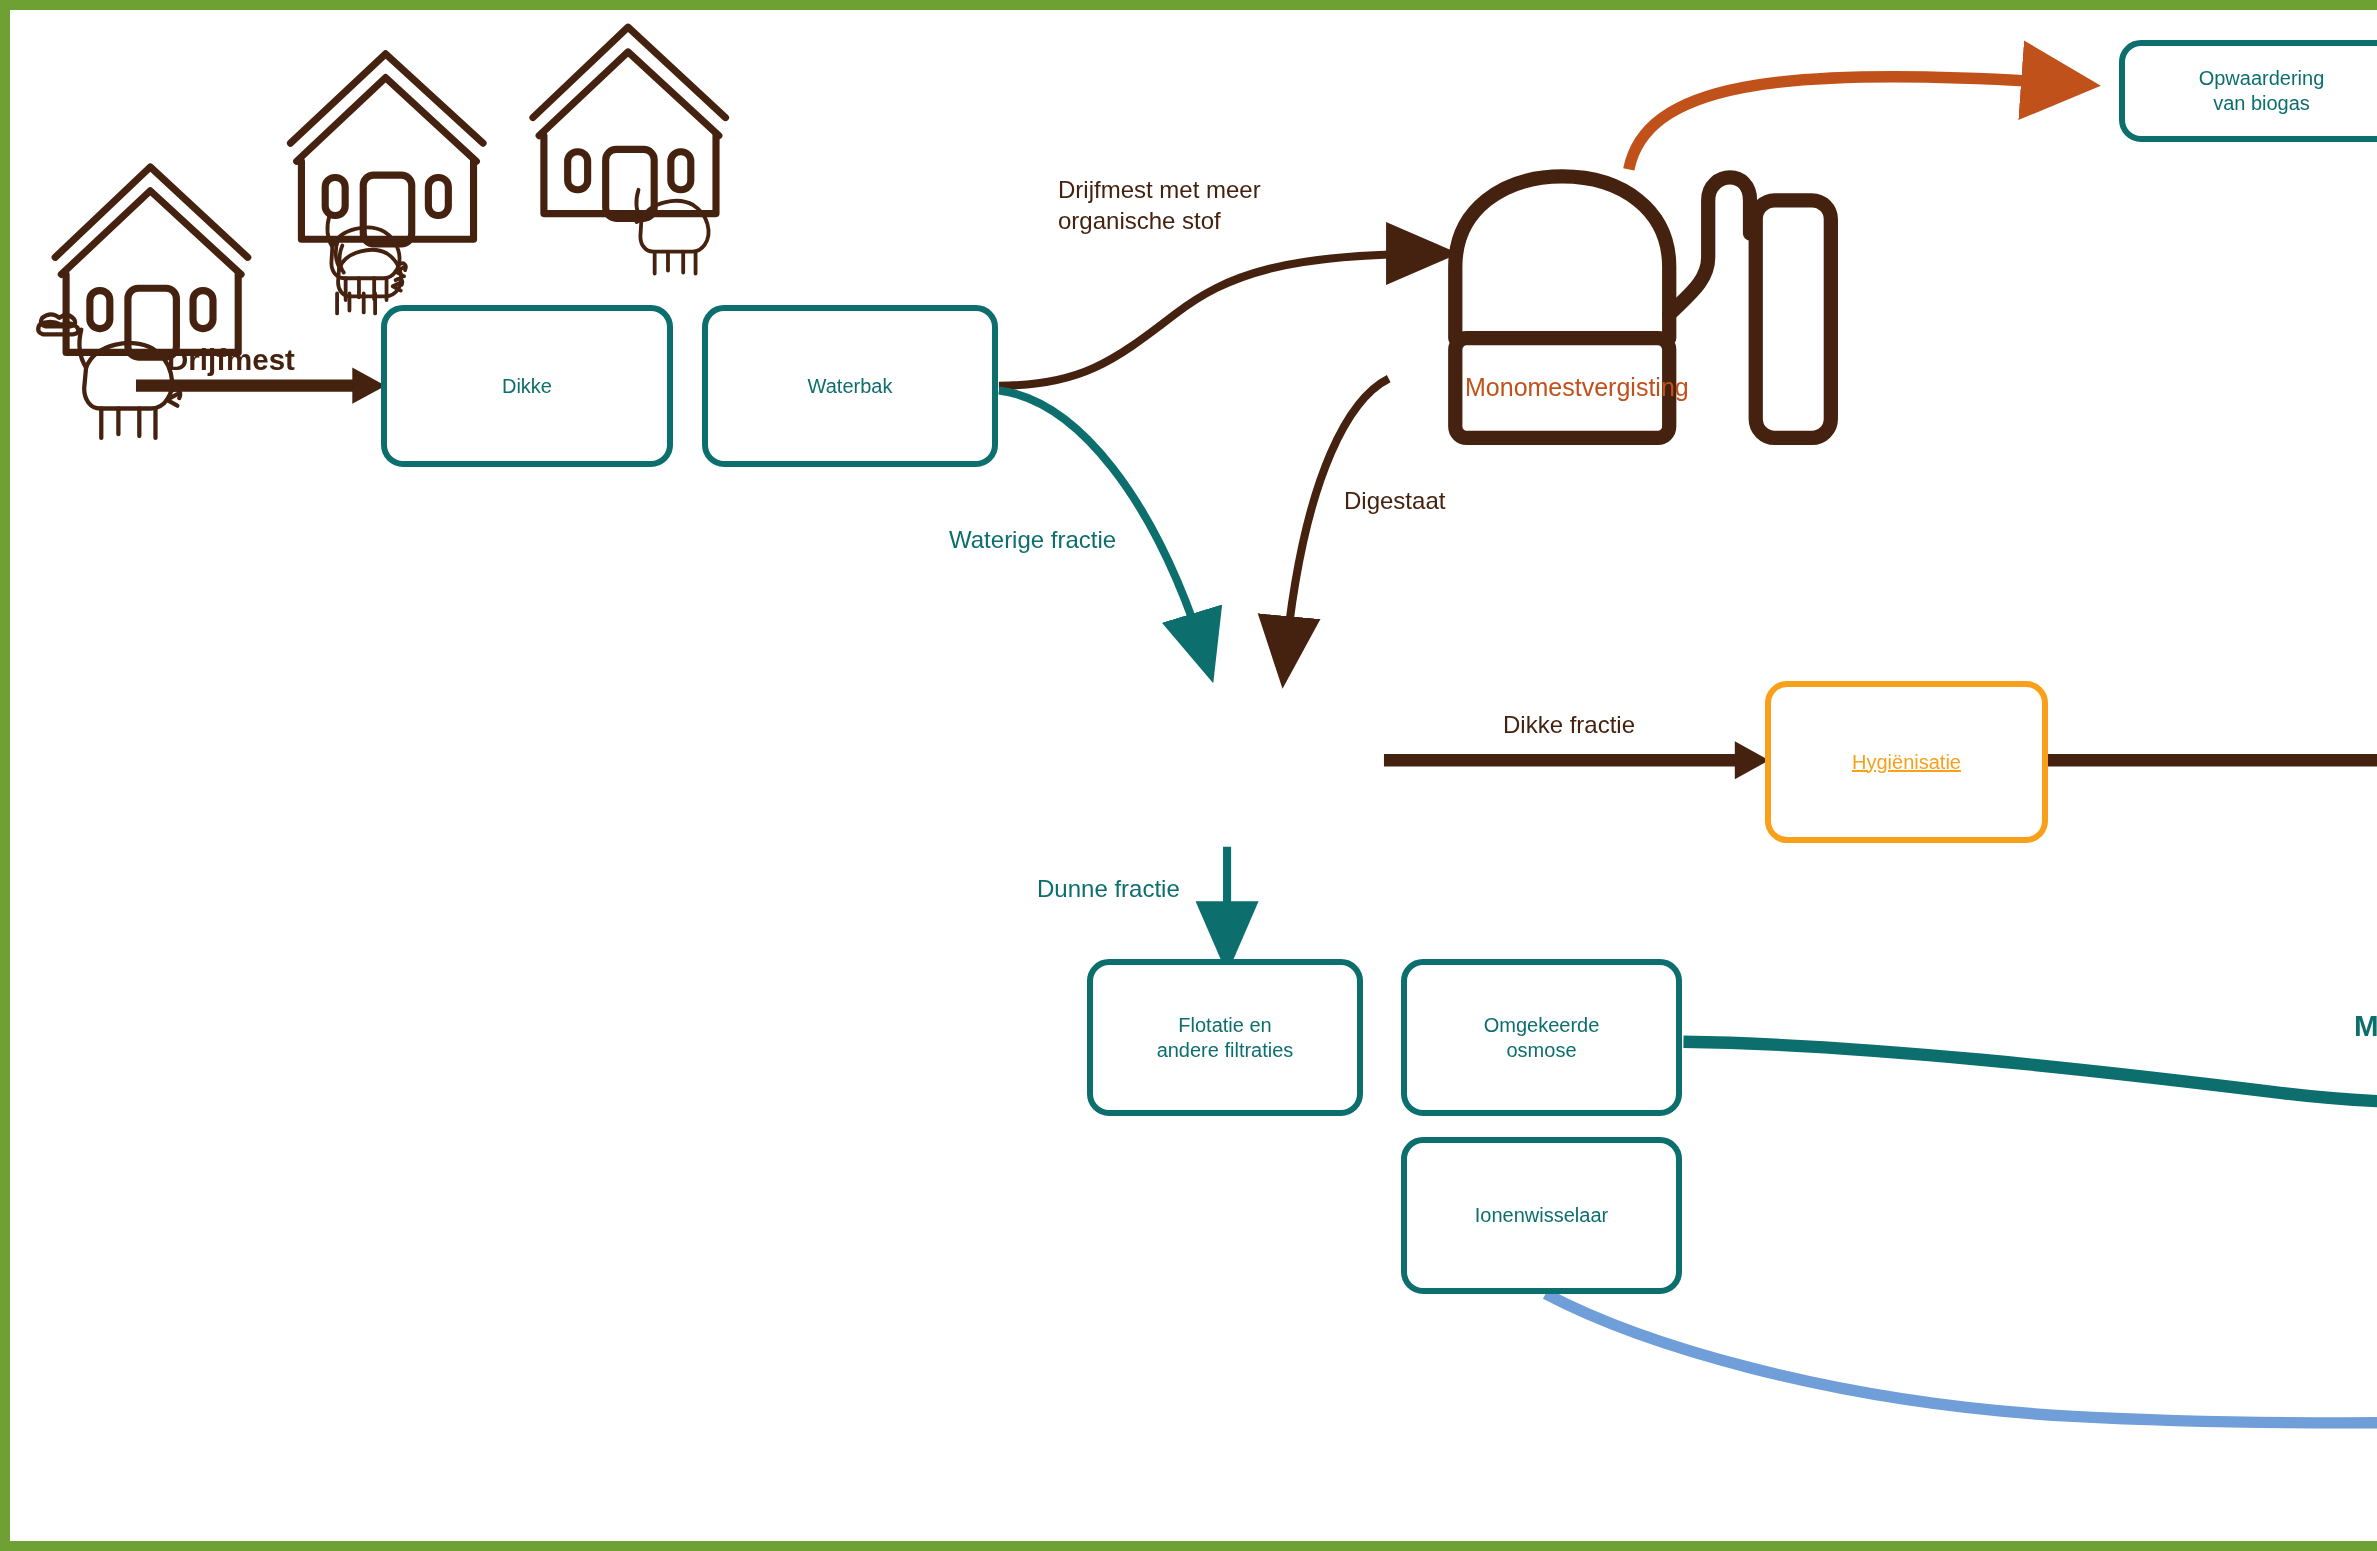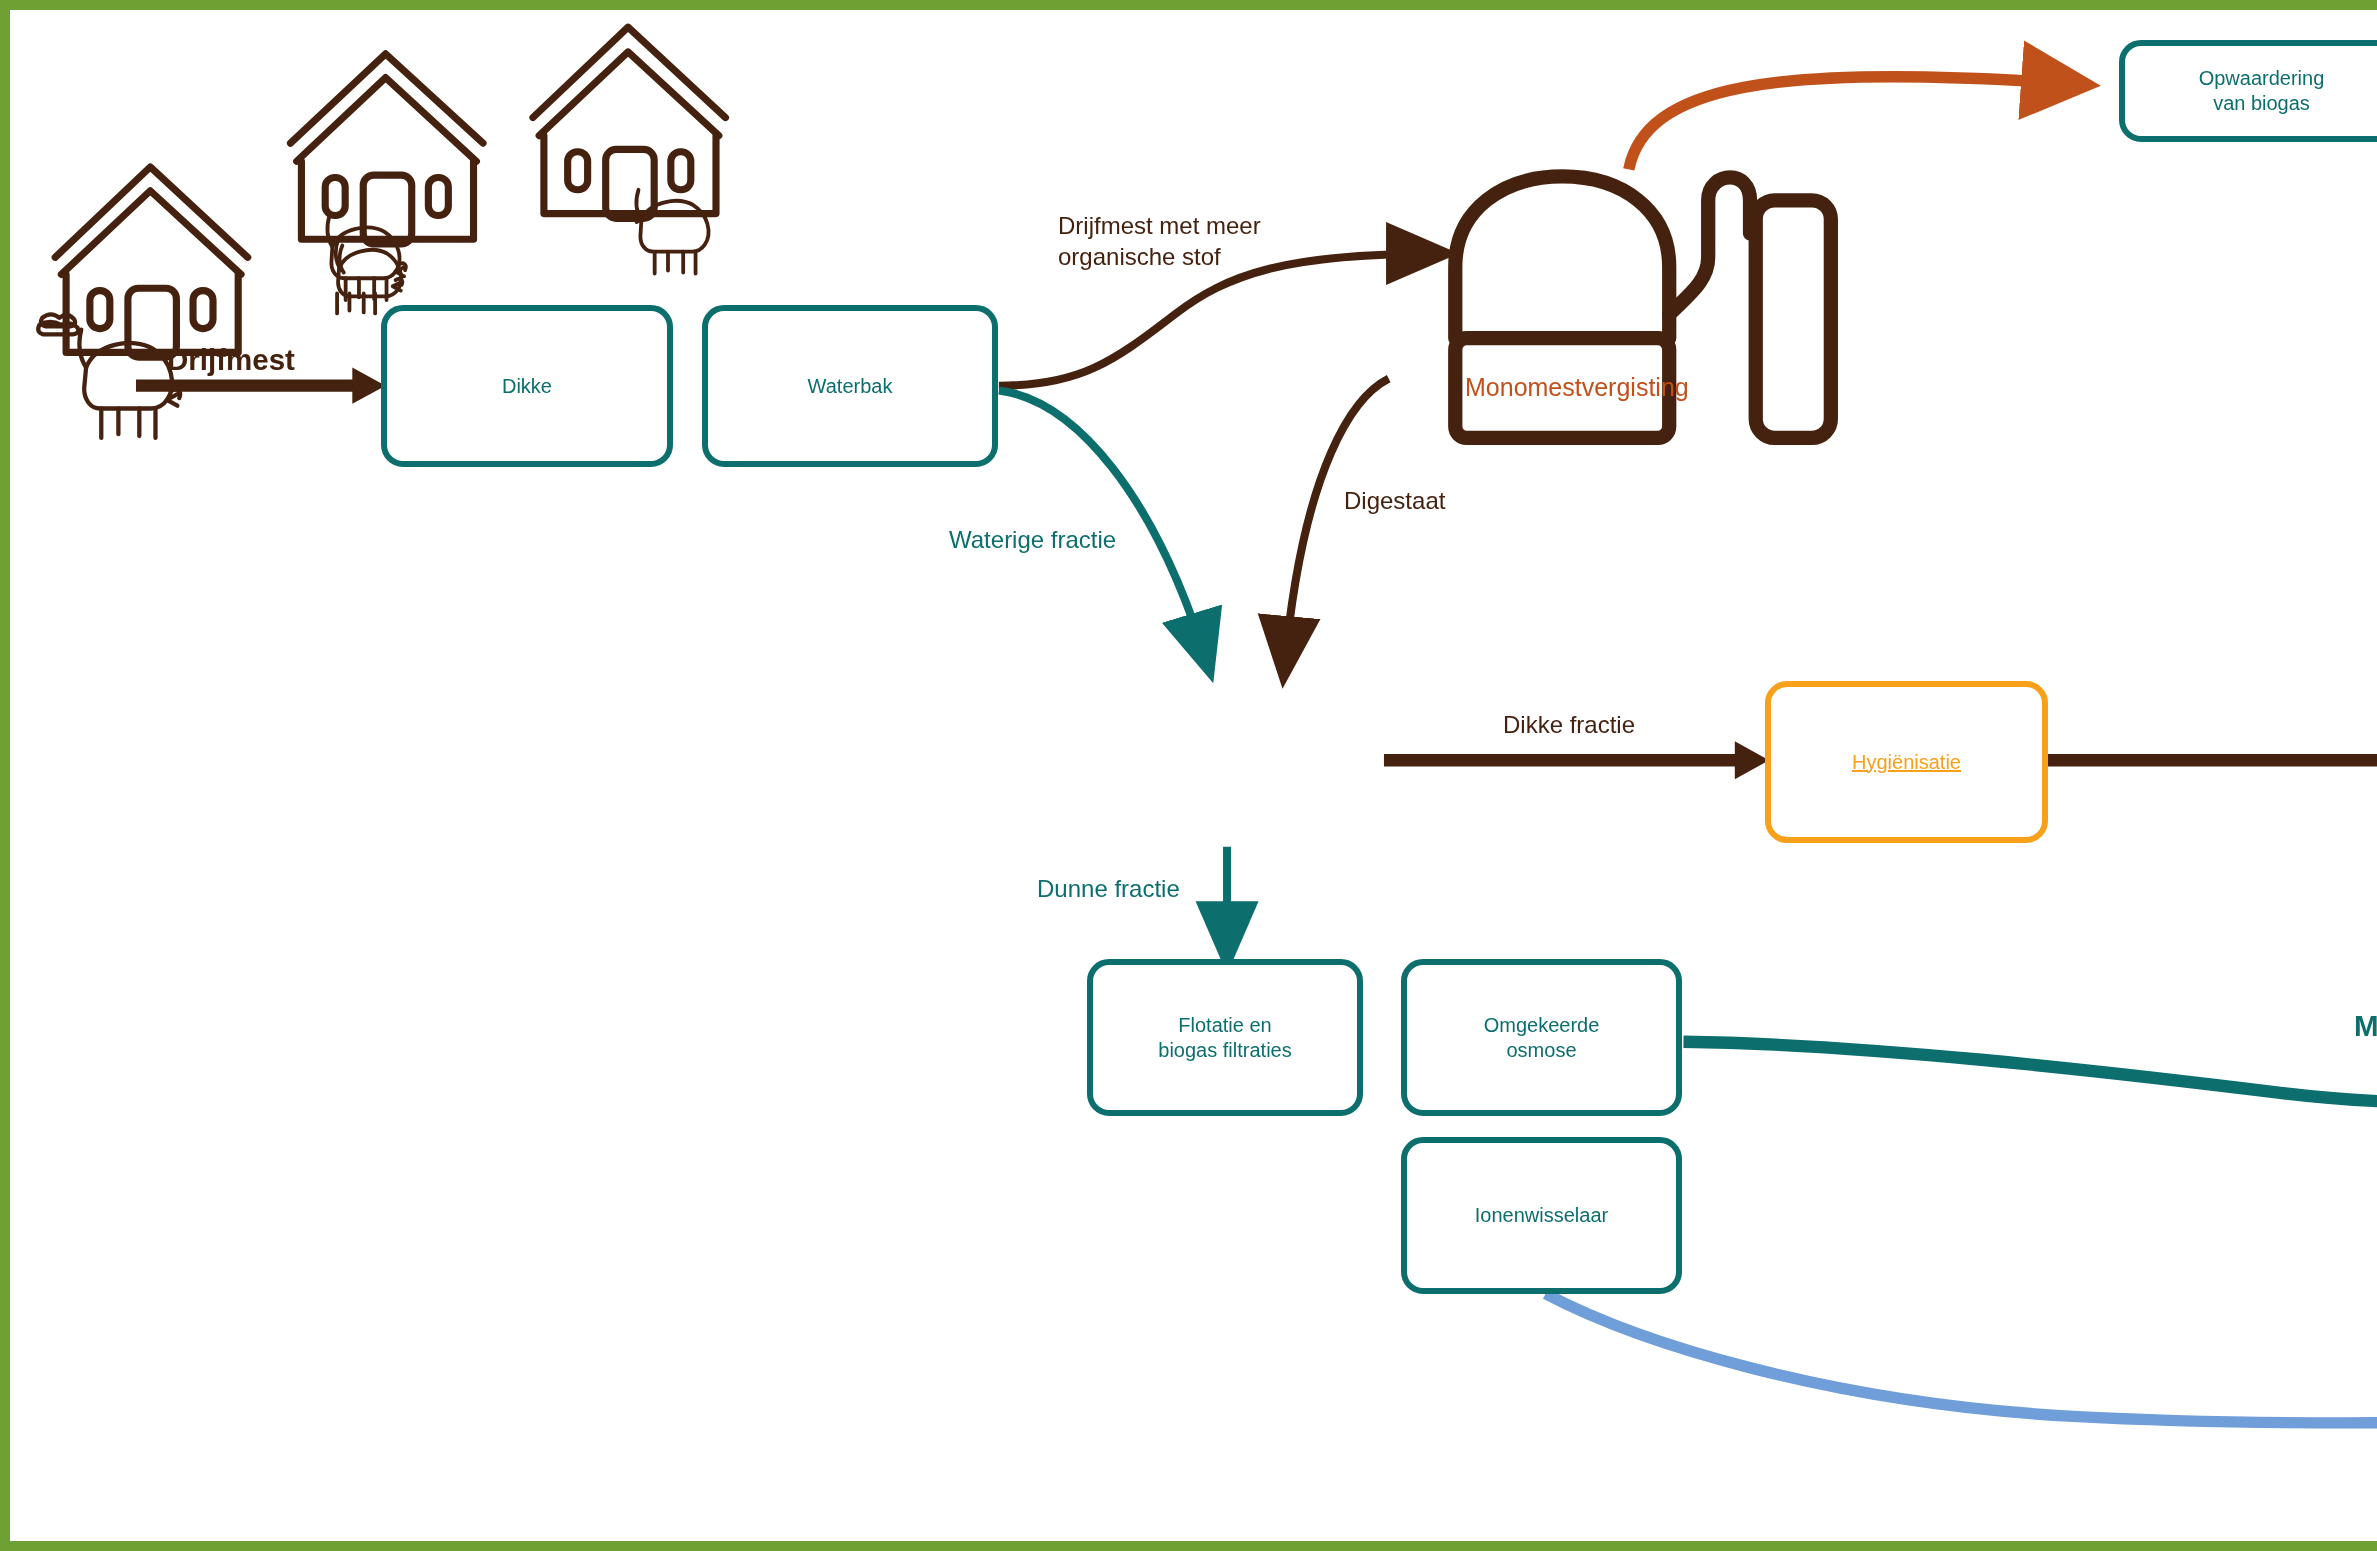--- a/index.html
+++ b/index.html
@@ -243,35 +243,35 @@
 van biogas</span>
   </div>
 
 
   <div class="node node-orange" style="left:1755px;top:671px;width:283px;height:162px;text-decoration:underline;">
     <span class="node-label">Hygiënisatie</span>
   </div>
 
   <div class="node node-teal" style="left:1077px;top:949px;width:276px;height:157px;">
     <span class="node-label">Flotatie en
-biogas filtraties</span>
+andere filtraties</span>
   </div>
 
   <div class="node node-teal" style="left:1391px;top:949px;width:281px;height:157px;">
     <span class="node-label">Omgekeerde
 osmose</span>
   </div>
 
   <div class="node node-teal" style="left:1391px;top:1127px;width:281px;height:157px;">
     <span class="node-label">Ionenwisselaar</span>
   </div>
 
   <div class="big-label big-brown" style="left:157px;top:333px;">Drijfmest</div>
 
-  <div class="flow-label lbl-brown" style="left:1048px;top:164px;margin-top:36px;">Drijfmest met meer
+  <div class="flow-label lbl-brown" style="left:1048px;top:164px;">Drijfmest met meer
 organische stof</div>
 
   <div class="flow-label lbl-orange" style="left:1455px;top:361px;font-size:25px;">Monomestvergisting</div>
 
   <div class="flow-label lbl-teal" style="left:939px;top:514px;">Waterige fractie</div>
 
   <div class="flow-label lbl-brown" style="left:1334px;top:475px;">Digestaat</div>
 
   <div class="flow-label lbl-brown" style="left:1493px;top:699px;">Dikke fractie</div>
 

